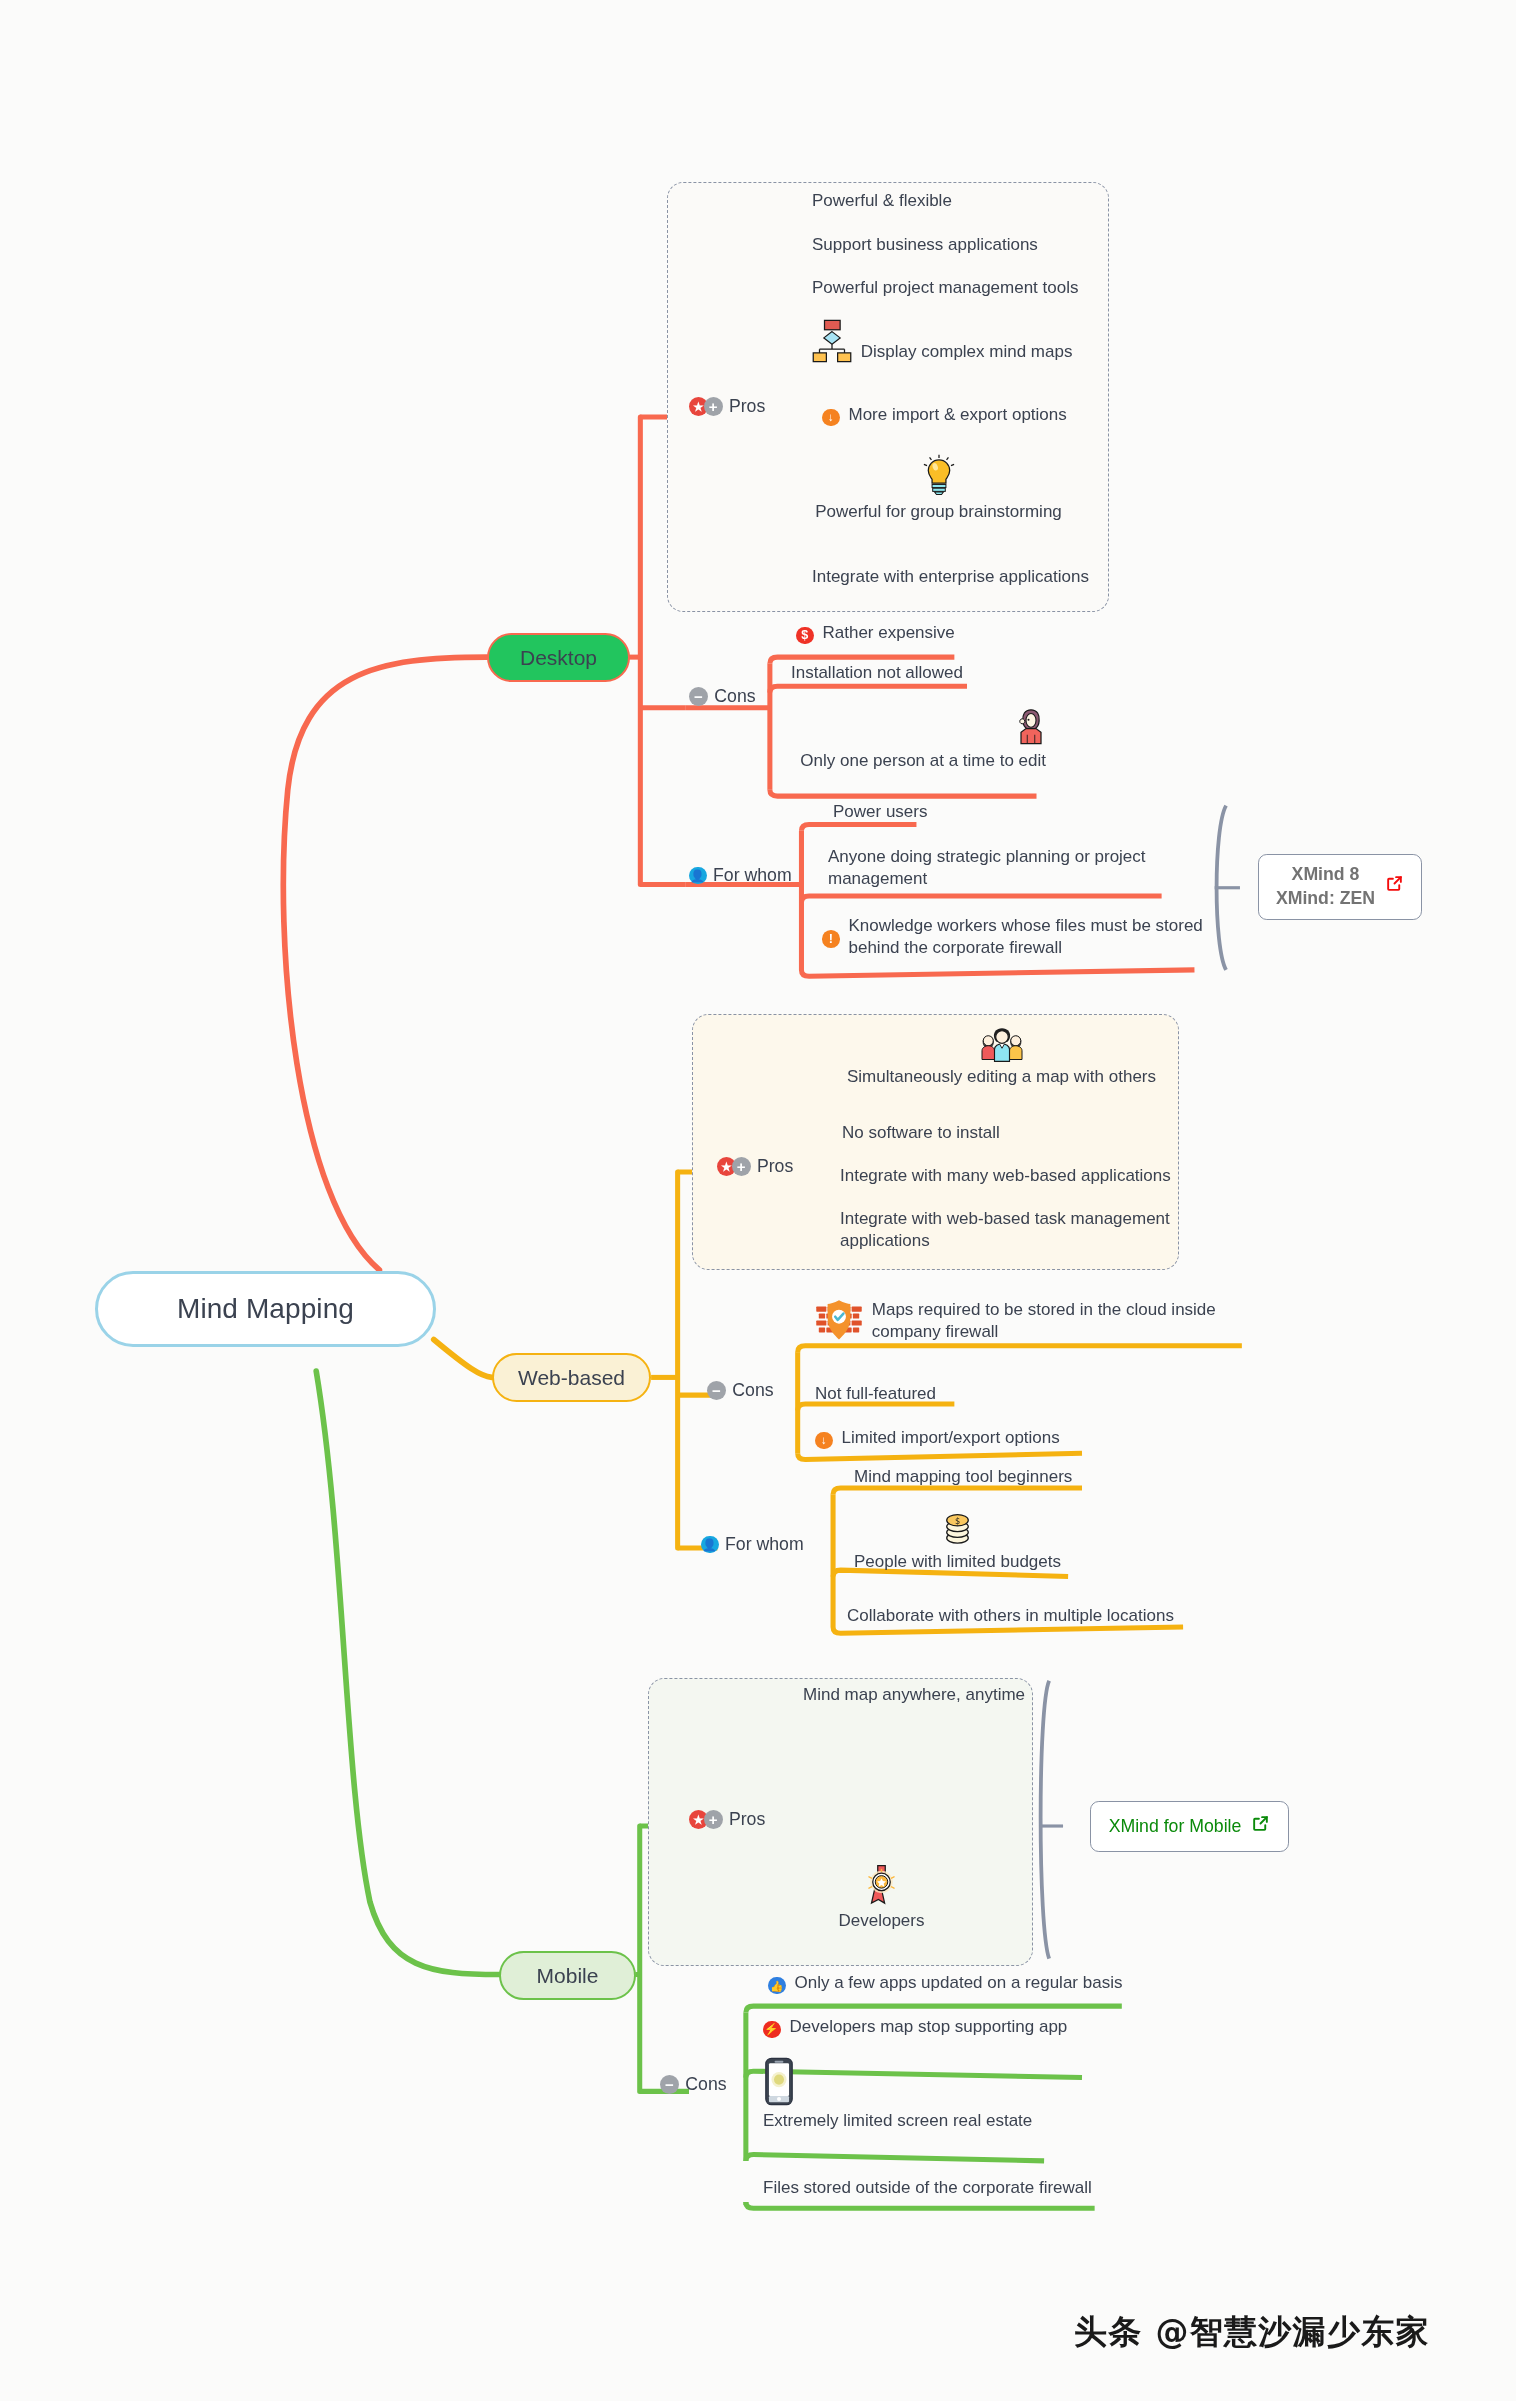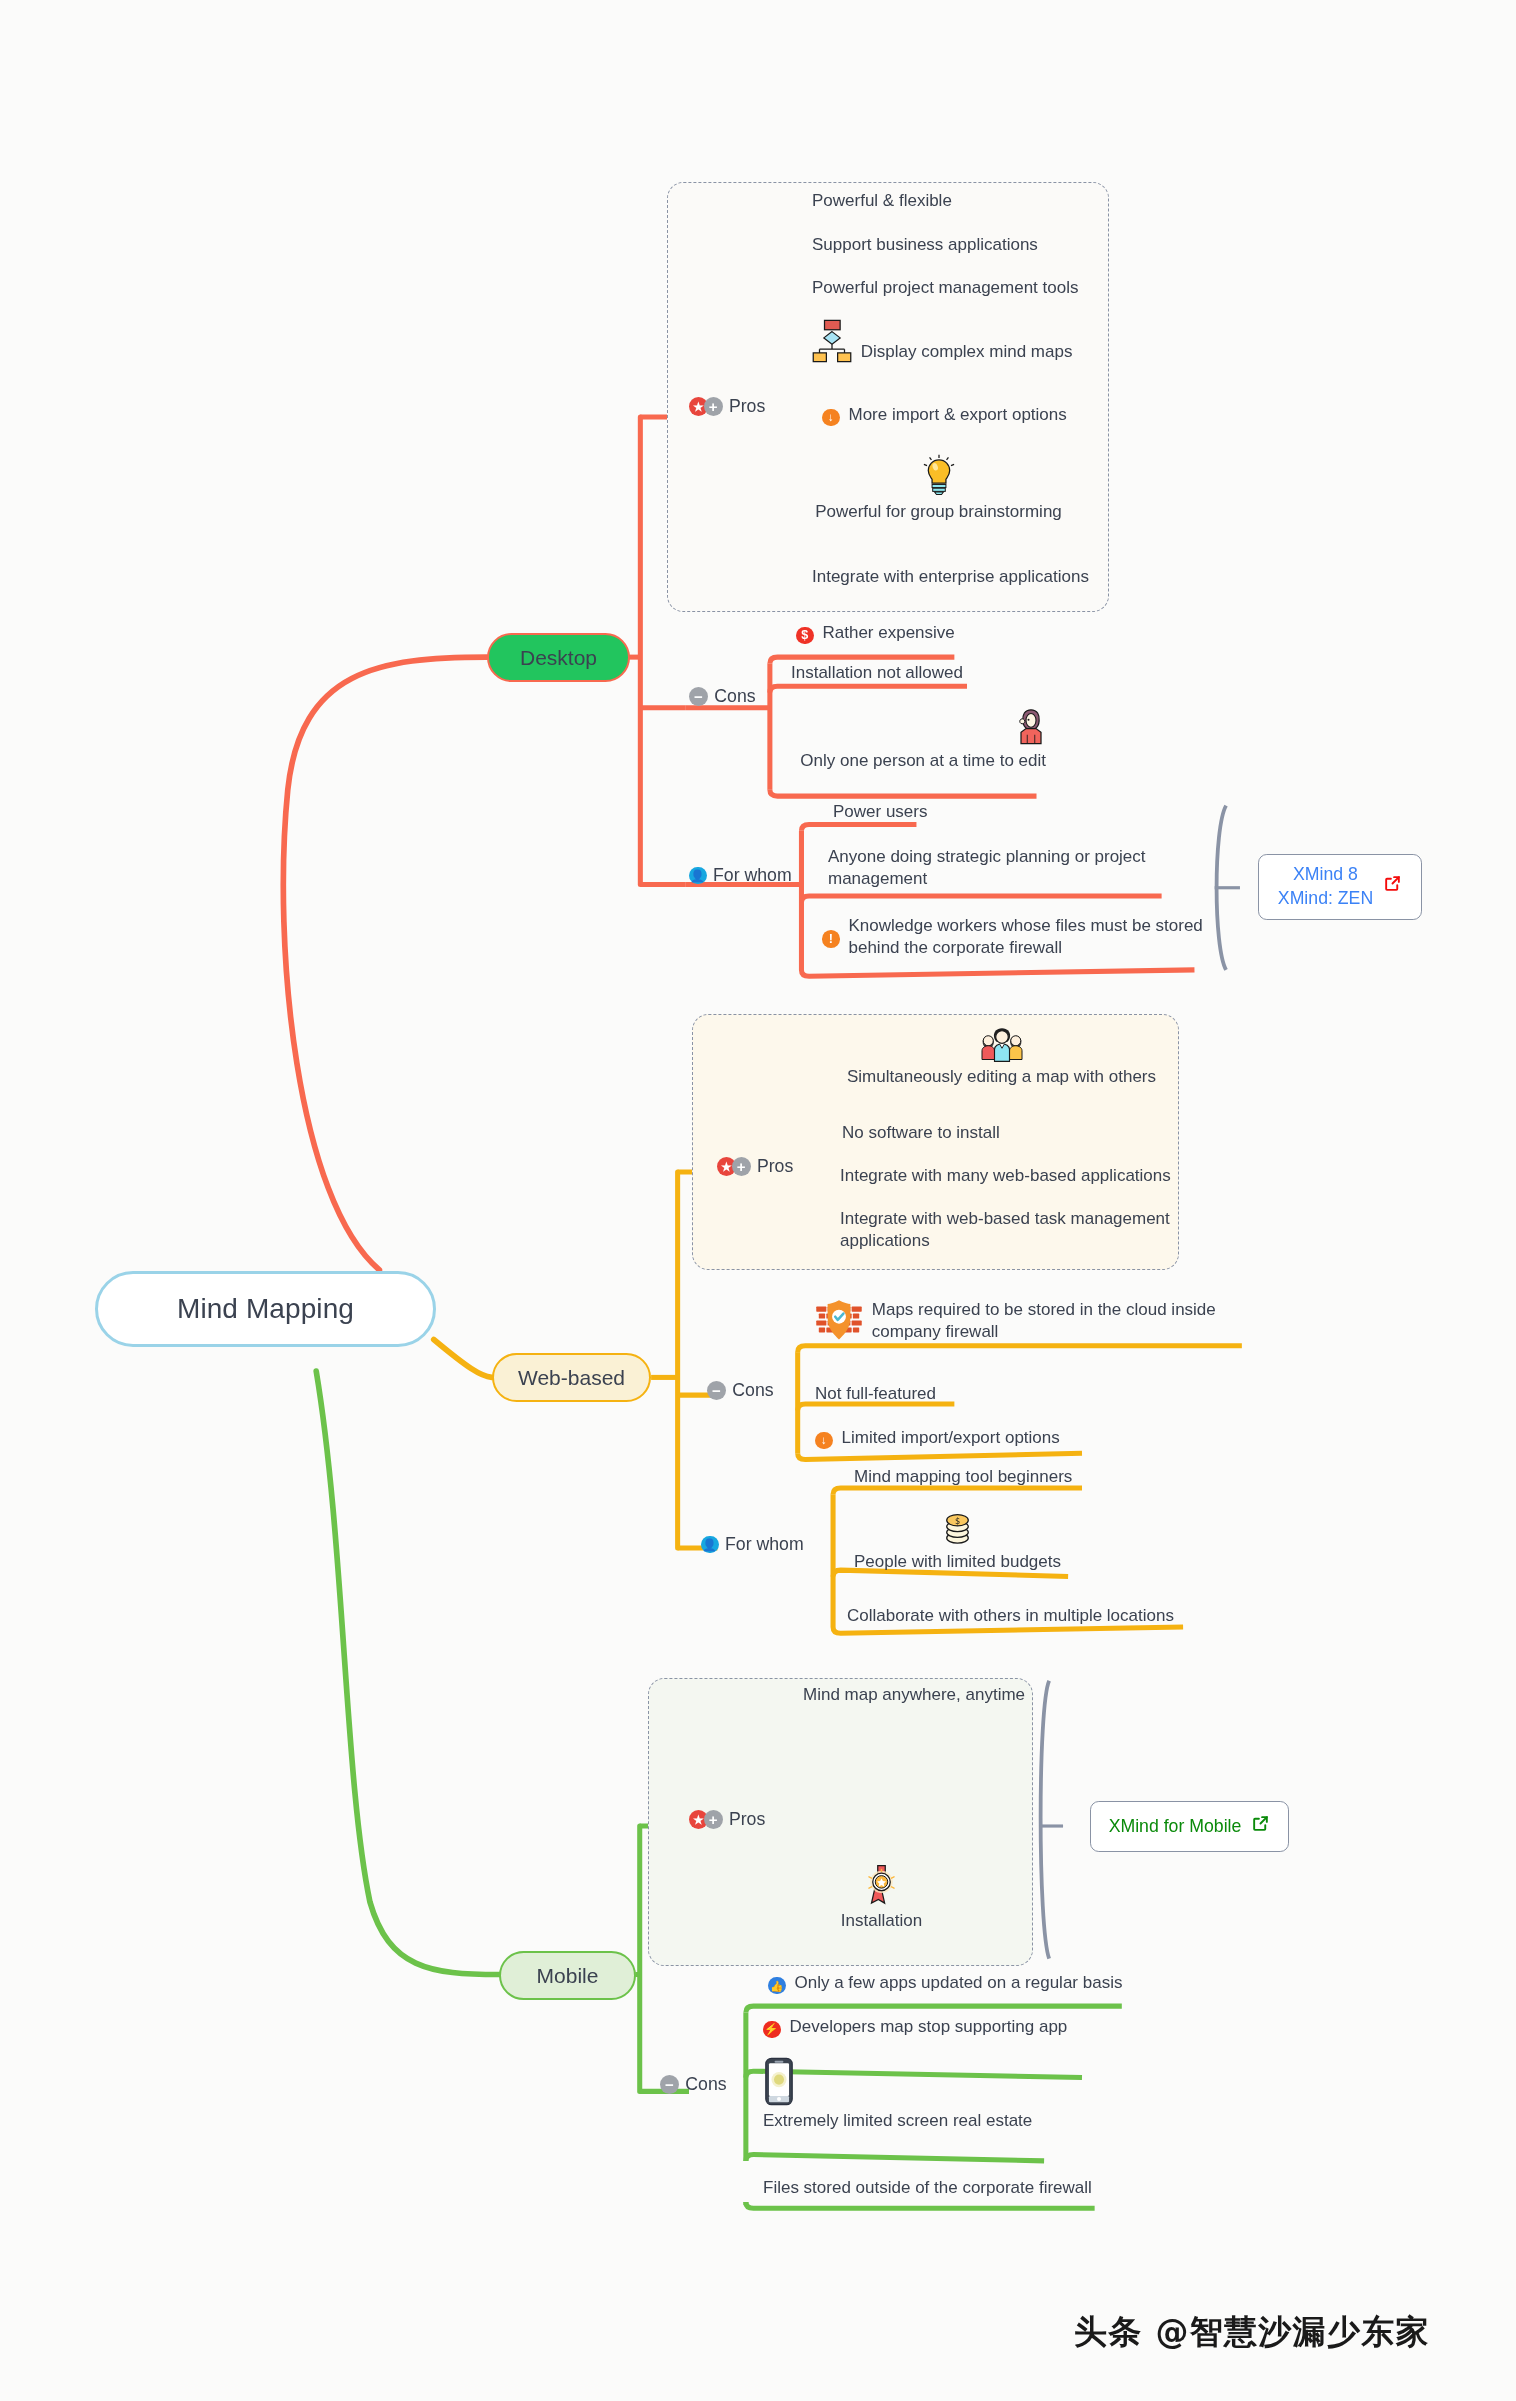--- a/index.html
+++ b/index.html
@@ -82,21 +82,21 @@
     background:#ffffff;
     border:1.9px solid #8a93a5;
     border-radius:8.8px;
     display:flex;align-items:center;justify-content:center;
     gap:10px;
     padding:6.3px 14px;
     font-size:17.7px;
     line-height:1.34;
     text-align:center;
   }
-  .callout.red{color:#3b82f6;}
+  .callout.red{color:#737373;font-weight:bold;}
   .callout.green{color:#0a8a0a;}
   .callout .colines{display:flex;flex-direction:column;align-items:center;}
 
   
   .mk{
     display:inline-flex;align-items:center;justify-content:center;
     border-radius:50%;
     color:#fff;
     font-weight:bold;
     flex:0 0 auto;
@@ -453,21 +453,21 @@
       <svg width="35" height="42" viewBox="0 0 56 66">
         <rect x="22" y="2" width="12" height="14" fill="#ef5a5a" stroke="#1a1a1a" stroke-width="2"></rect>
         <path d="M17 40 l-5 22 l11-6 l10 6 l-5-22Z" fill="#ef5a5a" stroke="#1a1a1a" stroke-width="2"></path>
         <circle cx="28" cy="28" r="18" fill="#fde9c2" opacity=".8"></circle>
         <circle cx="28" cy="28" r="14" fill="#ffffff" stroke="#1a1a1a" stroke-width="2"></circle>
         <circle cx="28" cy="28" r="10" fill="#fcb941" stroke="#1a1a1a" stroke-width="1.6"></circle>
         <path d="M28 22 l2.2 4.6 l5 .6 l-3.7 3.4 l1 5 l-4.5-2.5 l-4.5 2.5 l1-5 l-3.7-3.4 l5-.6Z" fill="#ffffff"></path>
         <path d="M8 20 l4 2 M48 20 l-4 2 M8 38 l4-2 M48 38 l-4-2 M28 8 v3" stroke="#fcb941" stroke-width="2.4" stroke-linecap="round"></path>
       </svg>
     </span>
-    <span class="ltext">Installation</span>
+    <span class="ltext">Developers</span>
   </div>
 
   <div class="leaf" style="left:768px;top:1972px;">
     <span class="licon">
         <span class="mk mk-thumb">👍</span>
       </span>
     <span class="ltext">Only a few apps updated on a regular basis</span>
   </div>
   <div class="leaf" style="left:763px;top:2016px;">
     <span class="licon">

